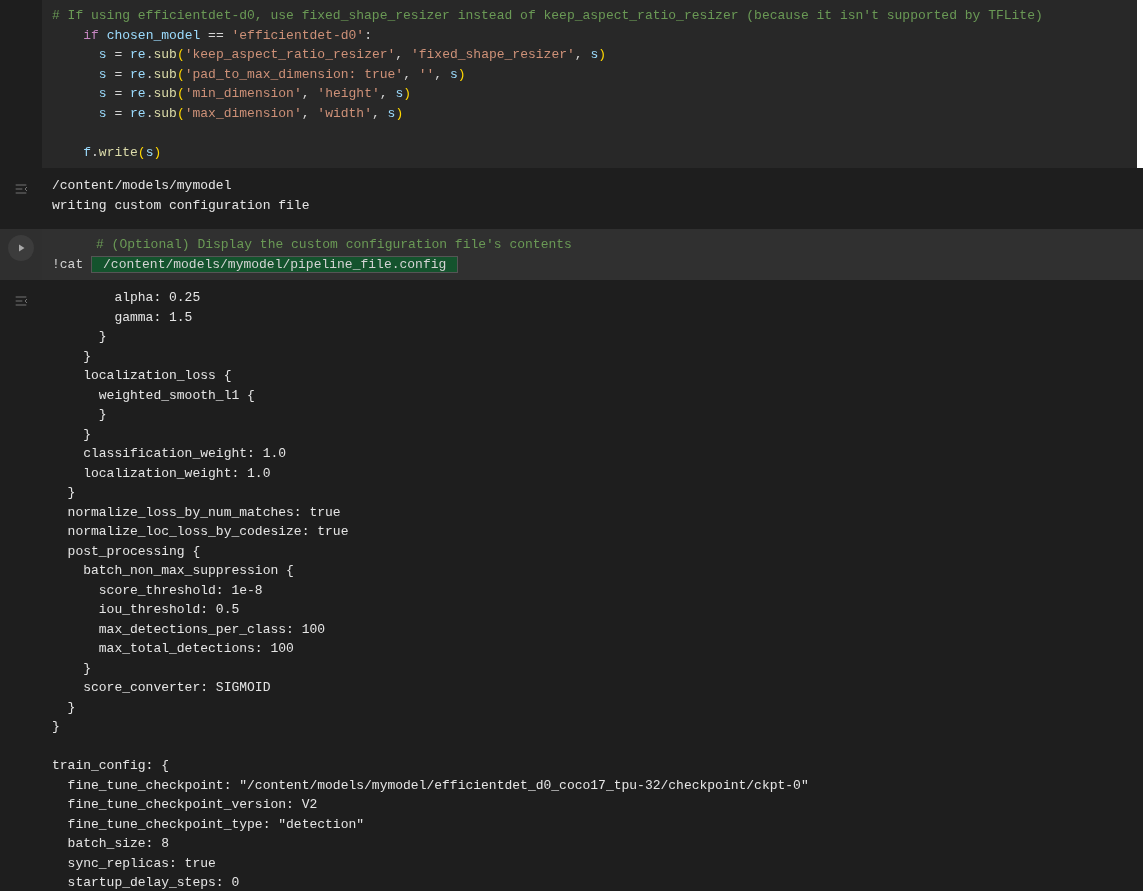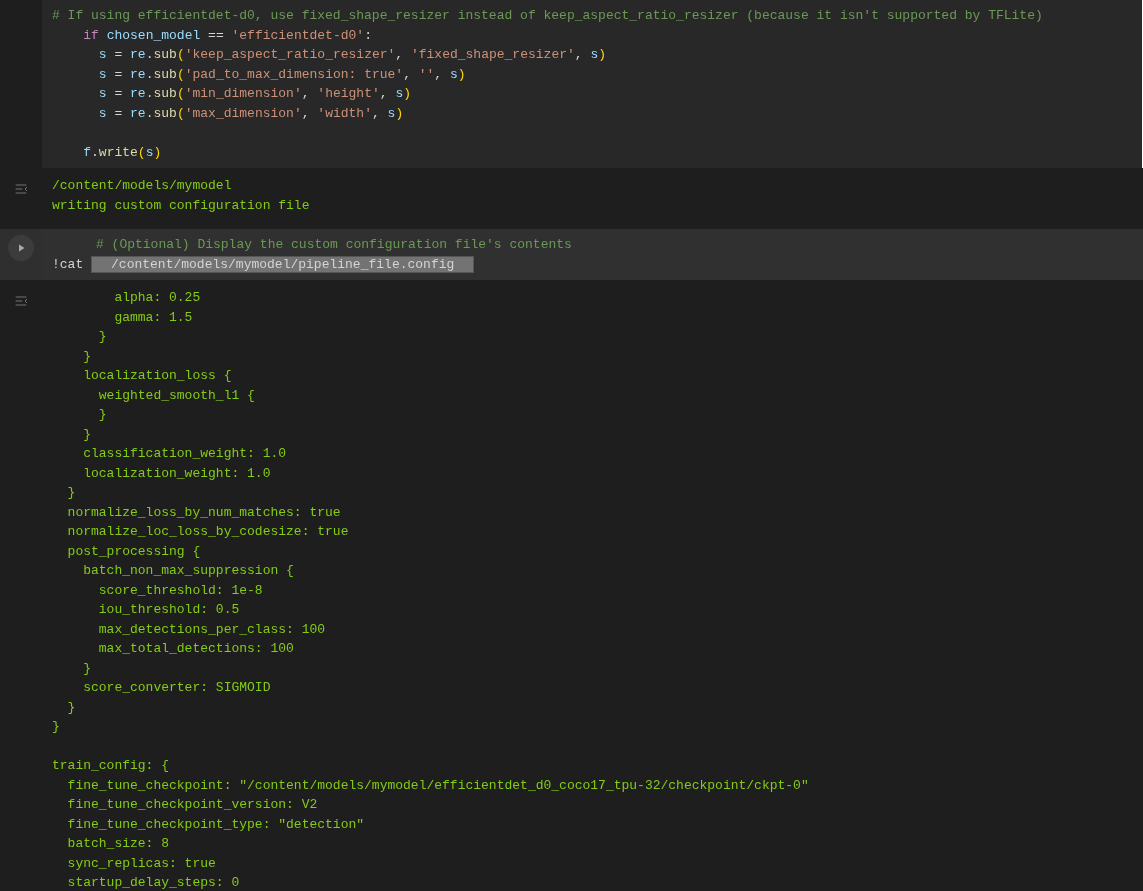--- a/index.html
+++ b/index.html
@@ -48,47 +48,47 @@
   .collapse-icon svg { width: 16px; height: 16px; stroke: #888; fill: none; stroke-width: 1.2; }
   .code-area {
     flex: 1;
     background: #282828;
     padding: 6px 10px;
     white-space: pre;
     overflow-x: auto;
     position: relative;
   }
   .code-area.top-cell {
-    border-right: 1px solid #ffffff;
+    border-right: 6px solid #ffffff;
   }
   .input-area {
     flex: 1;
     background: #303030;
     padding: 6px 10px;
     white-space: pre;
   }
   .output-area {
     flex: 1;
     background: #1e1e1e;
     padding: 6px 10px;
     white-space: pre;
-    color: #84cc16;
+    color: #e5e5e5;
   }
   .tok-comment { color: #6a9955; }
   .tok-keyword { color: #c586c0; }
   .tok-var { color: #9cdcfe; }
   .tok-string { color: #ce9178; }
   .tok-paren { color: #ffd700; }
   .tok-func { color: #dcdcaa; }
   .tok-op { color: #d4d4d4; }
   .tok-magic { color: #6a9955; margin-left: 44px; }
   .sel {
-    background: #737373;
+    background: #14532d;
     border: 1px solid #555;
-    padding: 0 19px;
+    padding: 0 11px;
   }
 </style>
 </head>
 <body>
 
 <div class="cell">
   <div class="gutter"></div>
   <div class="code-area top-cell"><span class="tok-comment"># If using efficientdet-d0, use fixed_shape_resizer instead of keep_aspect_ratio_resizer (because it isn't supported by TFLite)</span>
     <span class="tok-keyword">if</span> <span class="tok-var">chosen_model</span> <span class="tok-op">==</span> <span class="tok-string">'efficientdet-d0'</span><span class="tok-op">:</span>
       <span class="tok-var">s</span> <span class="tok-op">=</span> <span class="tok-var">re</span><span class="tok-op">.</span><span class="tok-func">sub</span><span class="tok-paren">(</span><span class="tok-string">'keep_aspect_ratio_resizer'</span><span>, </span><span class="tok-string">'fixed_shape_resizer'</span><span>, </span><span class="tok-var">s</span><span class="tok-paren">)</span>

